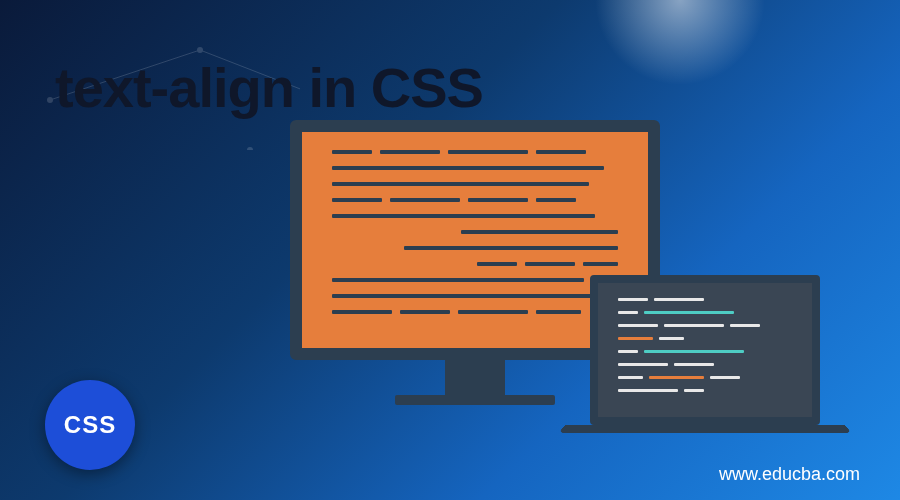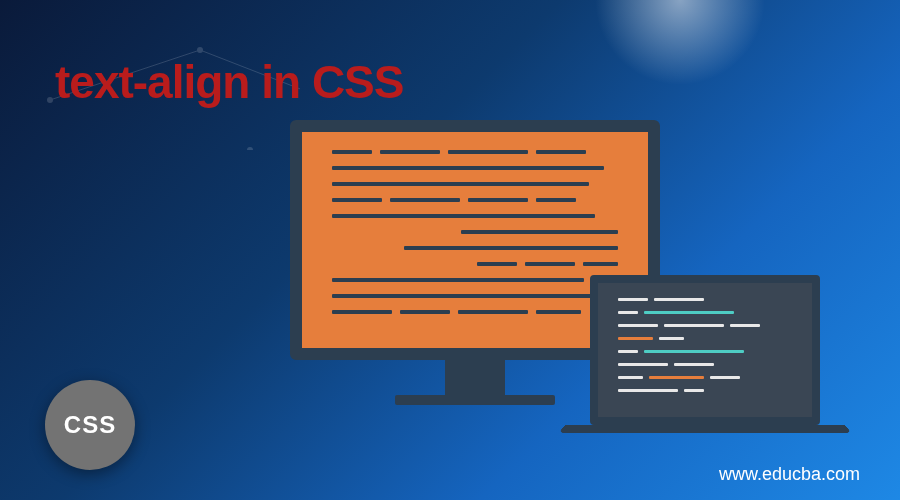--- a/index.html
+++ b/index.html
@@ -34,34 +34,34 @@
       position: absolute;
       inset: 0;
       opacity: 0.15;
       pointer-events: none;
     }
     
     .main-title {
       position: absolute;
       top: 55px;
       left: 55px;
-      color: #b91c1c;
-      font-size: 46px;
+      color: #0f172a;
+      font-size: 56px;
       font-weight: bold;
       letter-spacing: -1px;
     }
     
     .css-badge {
       position: absolute;
       bottom: 30px;
       left: 45px;
       width: 90px;
       height: 90px;
       border-radius: 50%;
-      background: #737373;
+      background: #1d4ed8;
       box-shadow: 0 4px 15px rgba(0,0,0,0.4);
       display: flex;
       align-items: center;
       justify-content: center;
     }
     
     .css-badge-text {
       color: #ffffff;
       font-size: 24px;
       font-weight: bold;

